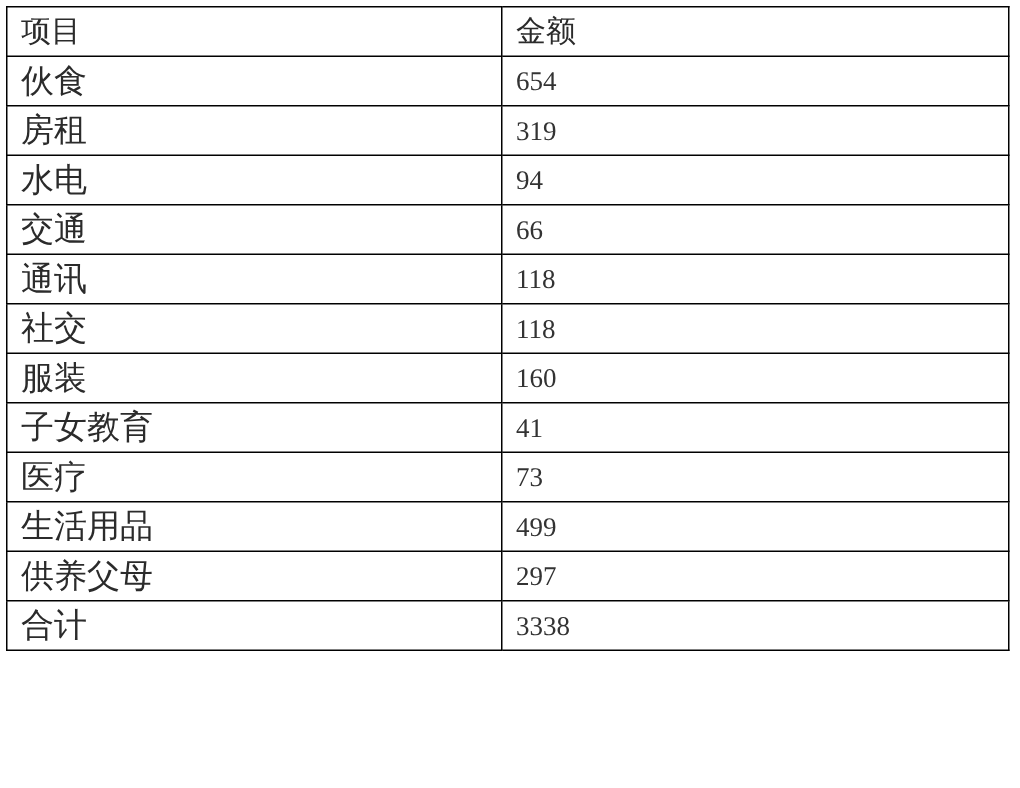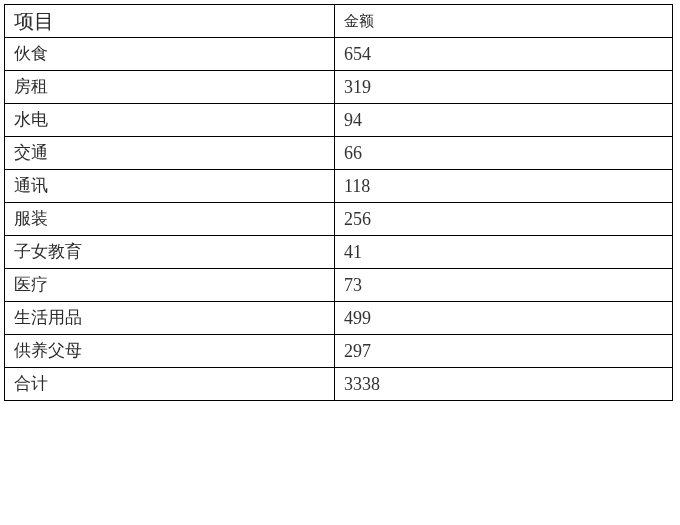--- a/index.html
+++ b/index.html
@@ -35,40 +35,40 @@
   table.budget-table th,
   table.budget-table td {
     border: 1px solid #000000;
     height: 32px;
     padding: 0 0 0 9px;
     margin: 0;
     text-align: left;
     vertical-align: middle;
     font-weight: normal;
     color: #2b2b2b;
-    font-size: 17px;
+    font-size: 22px;
     line-height: 32px;
     white-space: nowrap;
     overflow: hidden;
   }
 
   table.budget-table th {
     font-size: 20px;
   }
 
   table.budget-table td.cell-amount,
   table.budget-table th.cell-amount {
     font-family: "Liberation Serif", "DejaVu Serif", serif;
     font-size: 18px;
     color: #333333;
   }
 
   table.budget-table th.cell-amount {
     font-family: "Liberation Sans", "DejaVu Sans", sans-serif;
-    font-size: 15px;
+    font-size: 20px;
     color: #2b2b2b;
   }
 
   table.budget-table tr.total-row td {
     font-weight: normal;
   }
 </style>
 </head>
 <body>
 
@@ -99,22 +99,26 @@
       </tr>
       <tr>
         <td class="cell-item">交通</td>
         <td class="cell-amount">66</td>
       </tr>
       <tr>
         <td class="cell-item">通讯</td>
         <td class="cell-amount">118</td>
       </tr>
       <tr>
+        <td class="cell-item">社交</td>
+        <td class="cell-amount">118</td>
+      </tr>
+      <tr>
         <td class="cell-item">服装</td>
-        <td class="cell-amount">256</td>
+        <td class="cell-amount">160</td>
       </tr>
       <tr>
         <td class="cell-item">子女教育</td>
         <td class="cell-amount">41</td>
       </tr>
       <tr>
         <td class="cell-item">医疗</td>
         <td class="cell-amount">73</td>
       </tr>
       <tr>

